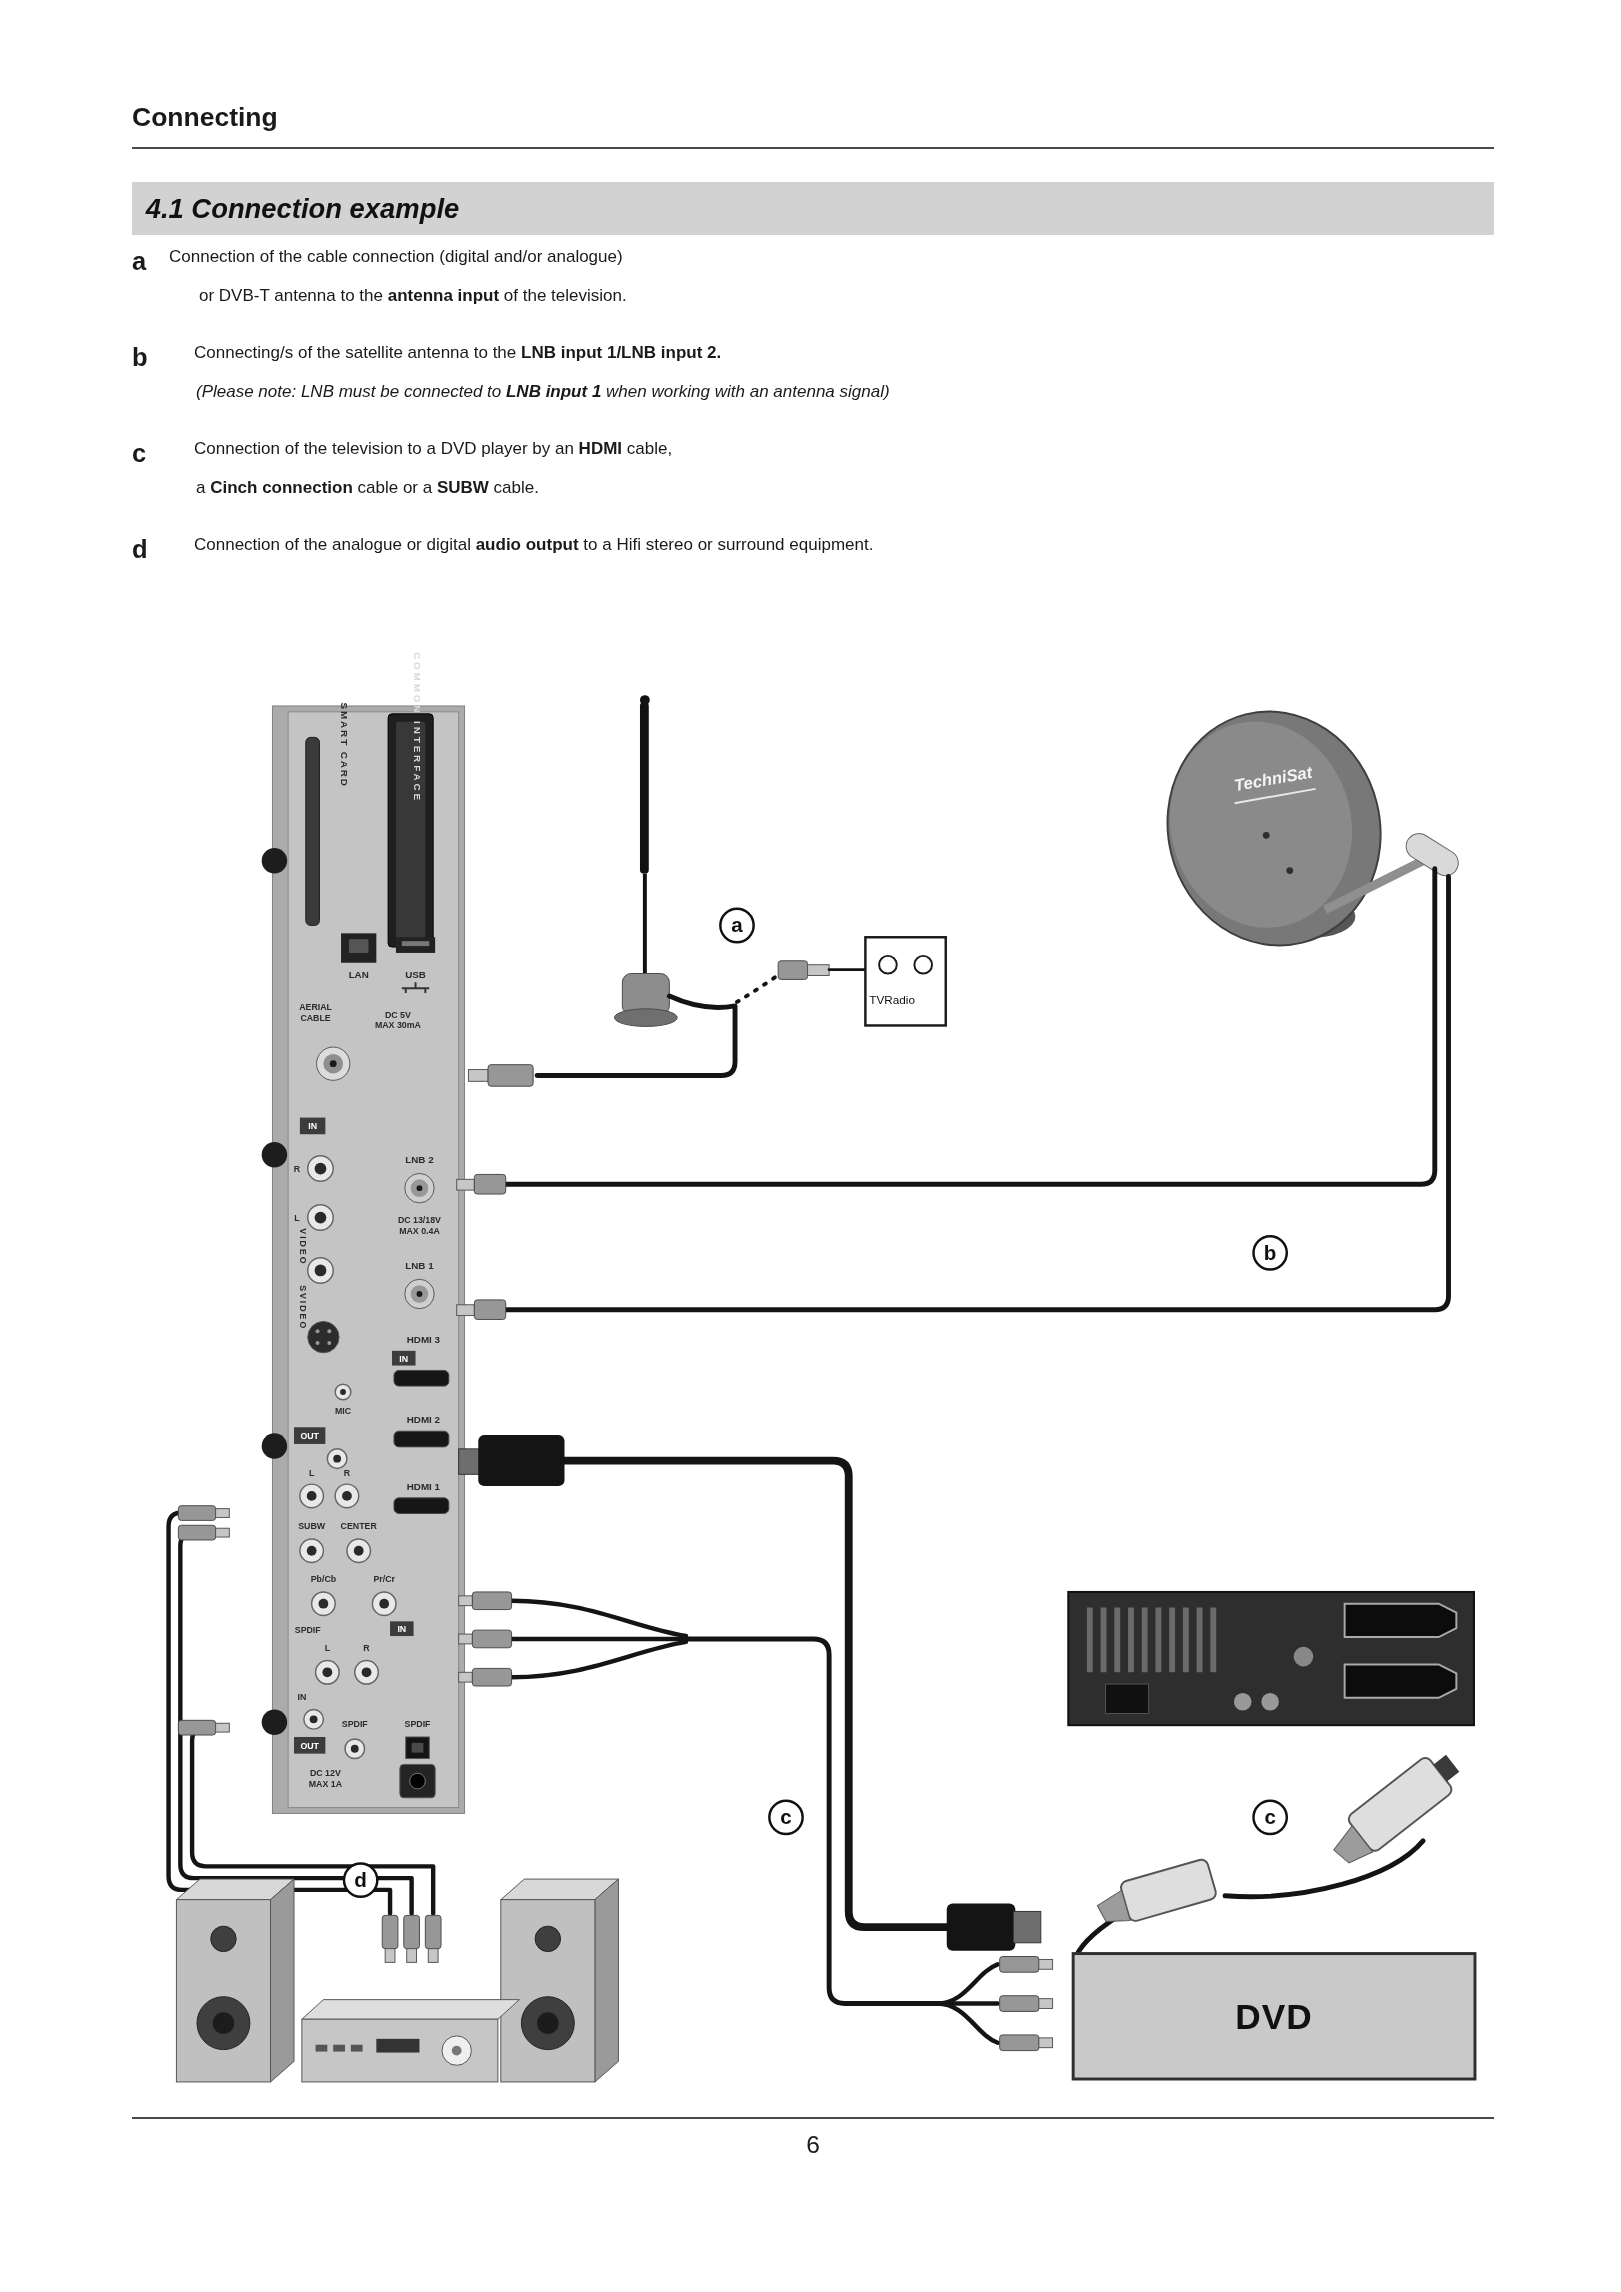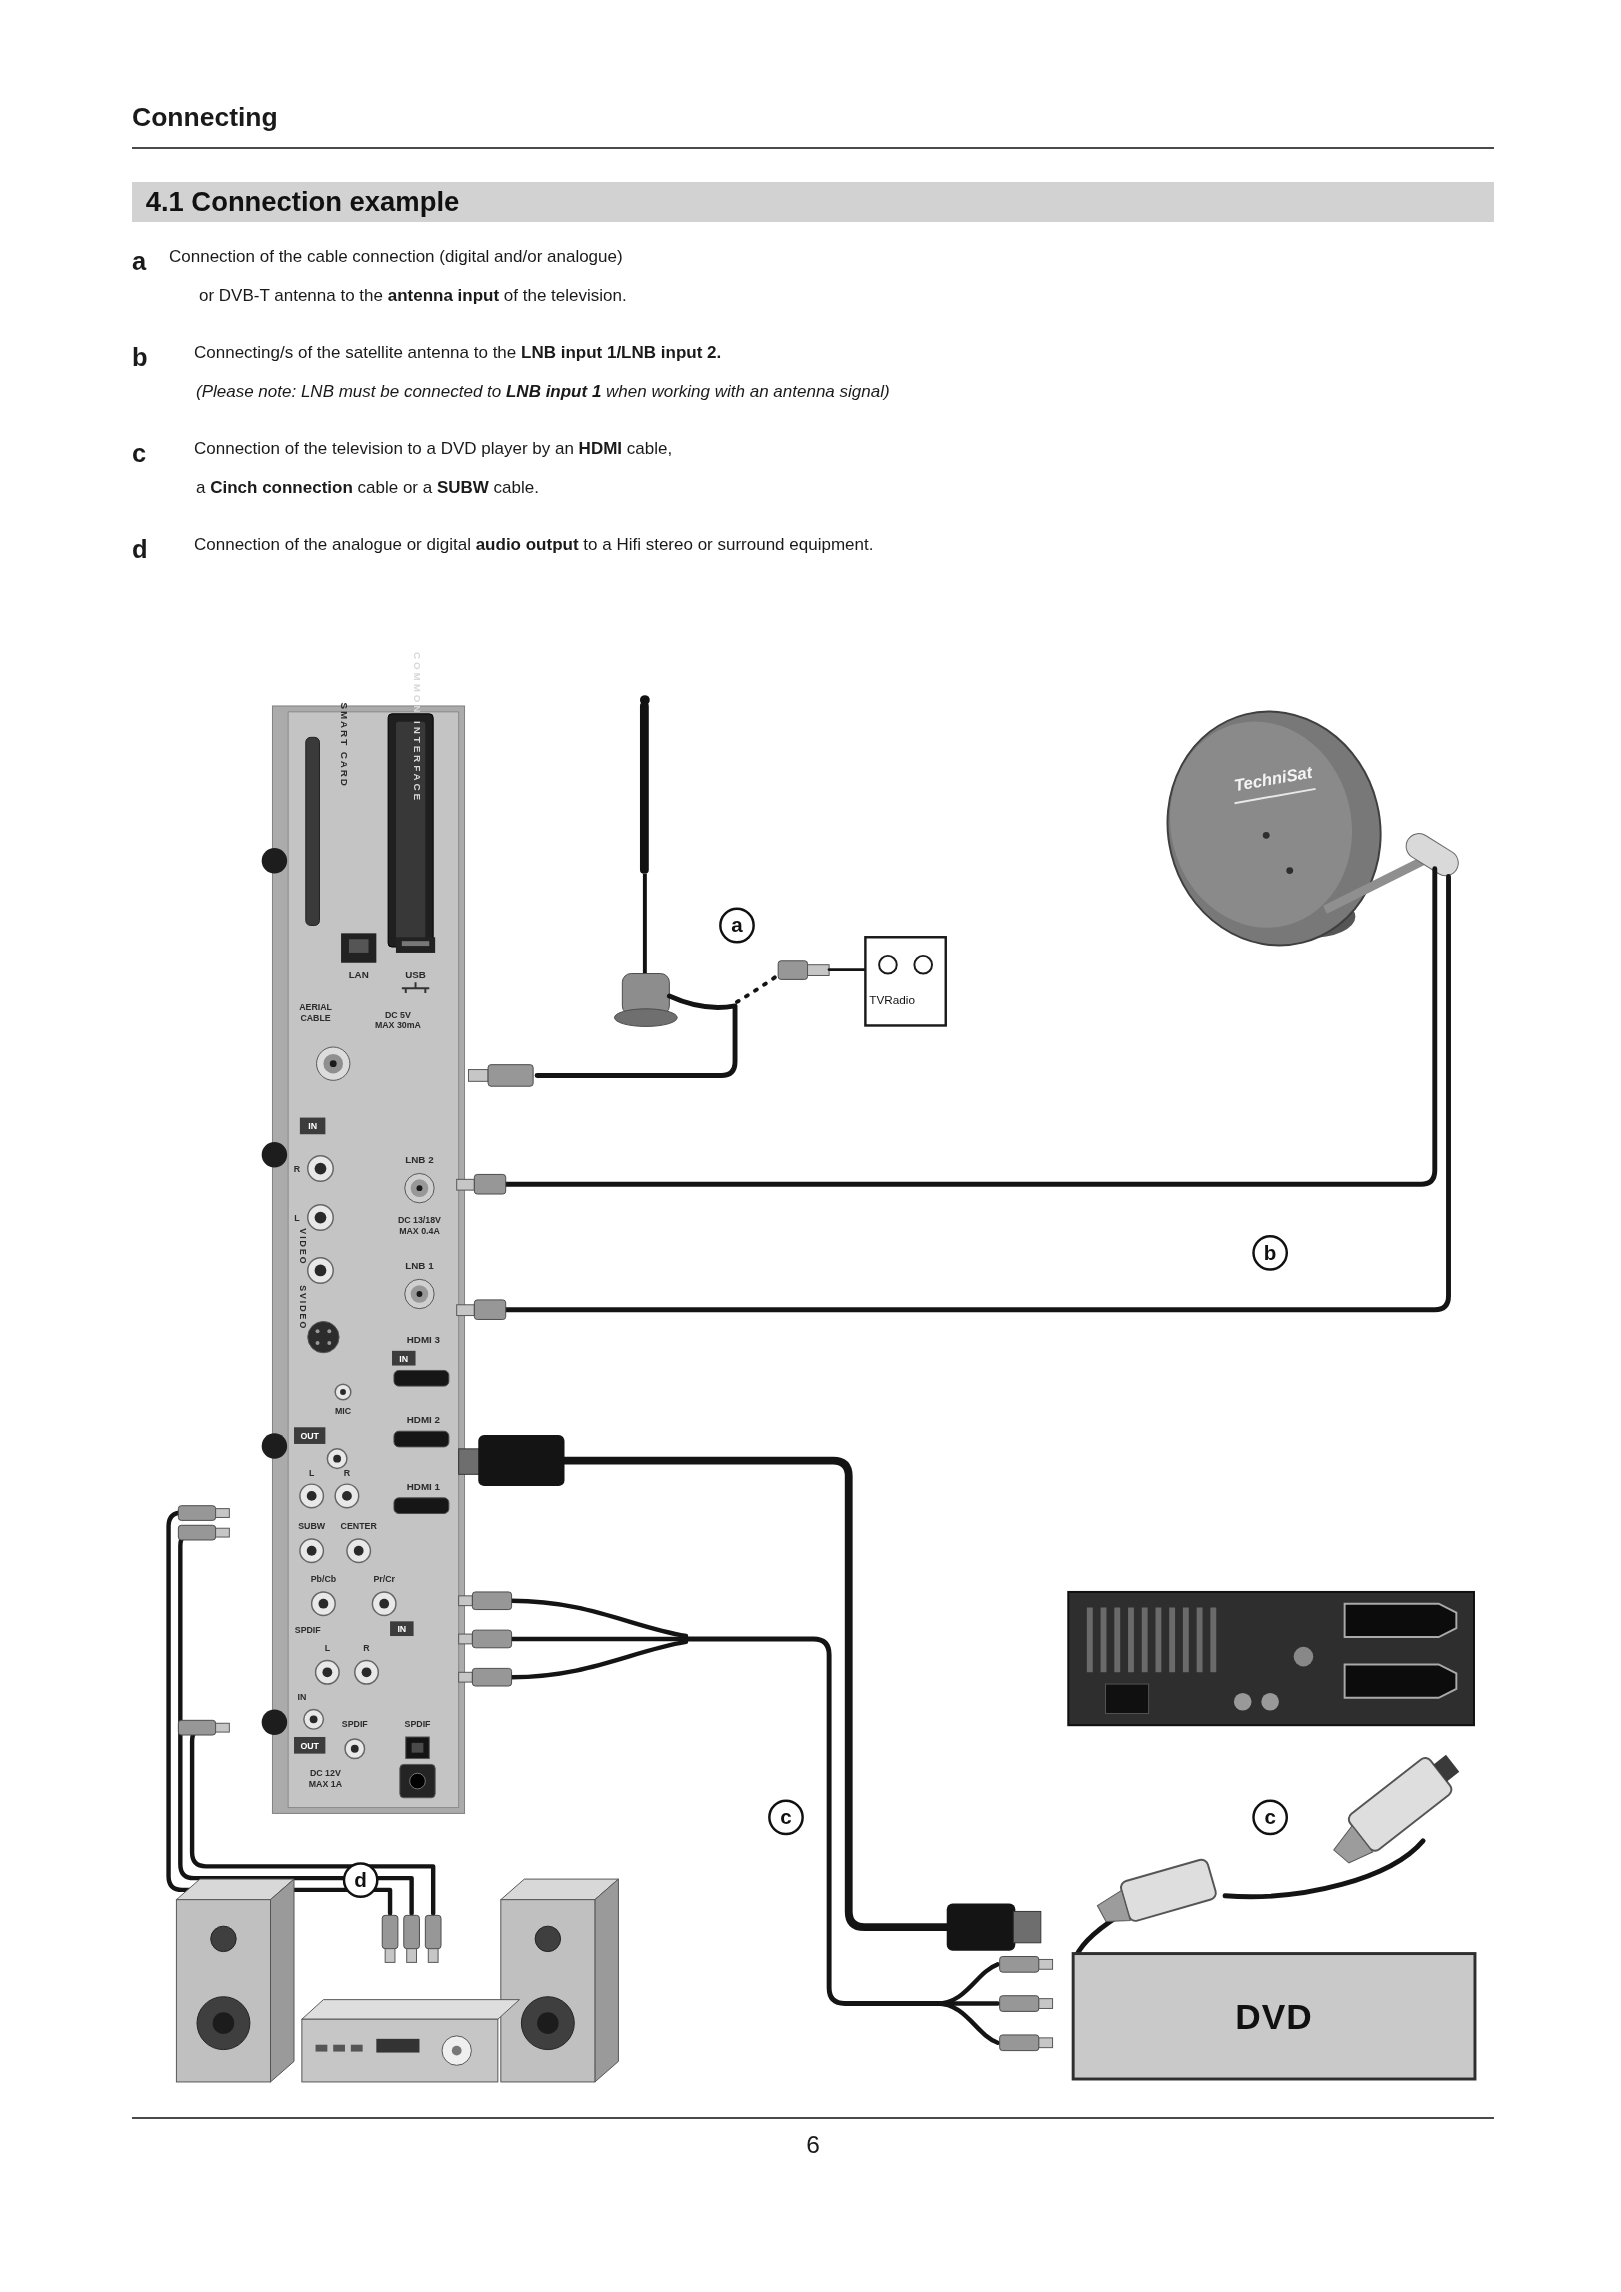--- a/index.html
+++ b/index.html
@@ -5,23 +5,23 @@
   * { margin:0; padding:0; box-sizing:border-box; }
   html,body { background:#ffffff; }
   body {
     width:1621px; height:2293px; position:relative;
     font-family:"Liberation Sans", sans-serif; color:#1a1a1a;
   }
   .abs { position:absolute; }
   .header-title { left:132px; top:94px; font-size:26.5px; font-weight:700;margin-top:8px; }
   .header-rule { left:132px; top:147px; width:1362px; height:2px; background:#4a4a4a; }
   .section-banner {
-    left:132px; top:182px; width:1362px; height:40px; background:#d2d2d2;
+    left:132px; top:182px; width:1362px; height:53px; background:#d2d2d2;
     display:flex; align-items:center; padding-left:13.7px;
-    font-size:27.4px; font-weight:700; color:#111;
+    font-size:27.4px; font-weight:700; color:#111;font-style:italic;
   }
   .item-letter { font-size:25.5px; font-weight:700; }
   .item-line { font-size:17px; white-space:nowrap; }
   .item-line b, .item-line .b { font-weight:700; }
   .footer-rule { left:132px; top:2117px; width:1362px; height:2px; background:#4a4a4a; }
   .page-number { left:132px; top:2131px; width:1362px; text-align:center; font-size:24.5px; }
 
   svg text { font-family:"Liberation Sans", sans-serif; }
   .pl   { font-size:10px; fill:#2b2b2b; text-anchor:middle; font-weight:700; }
   .pl-xs{ font-size:9px;  fill:#2b2b2b; text-anchor:middle; font-weight:700; }

